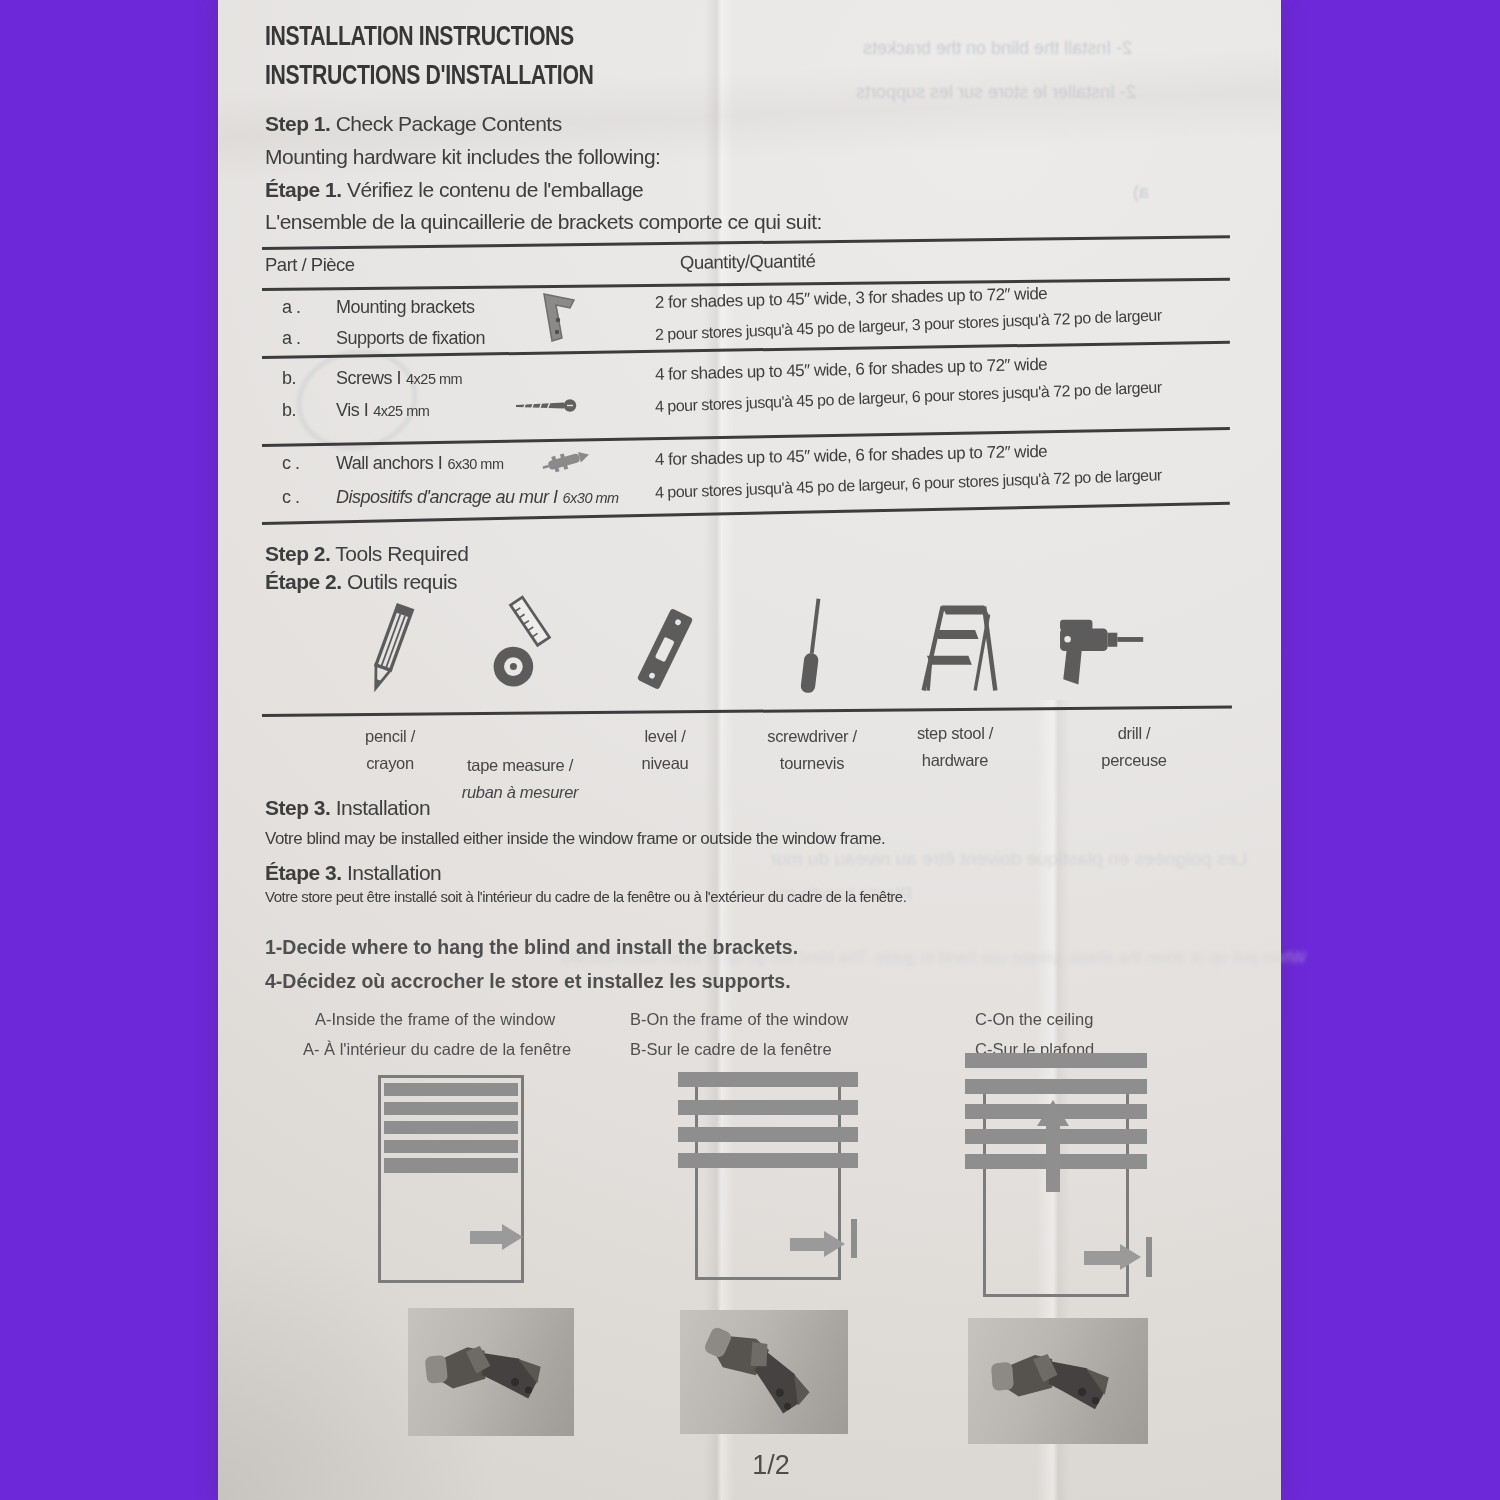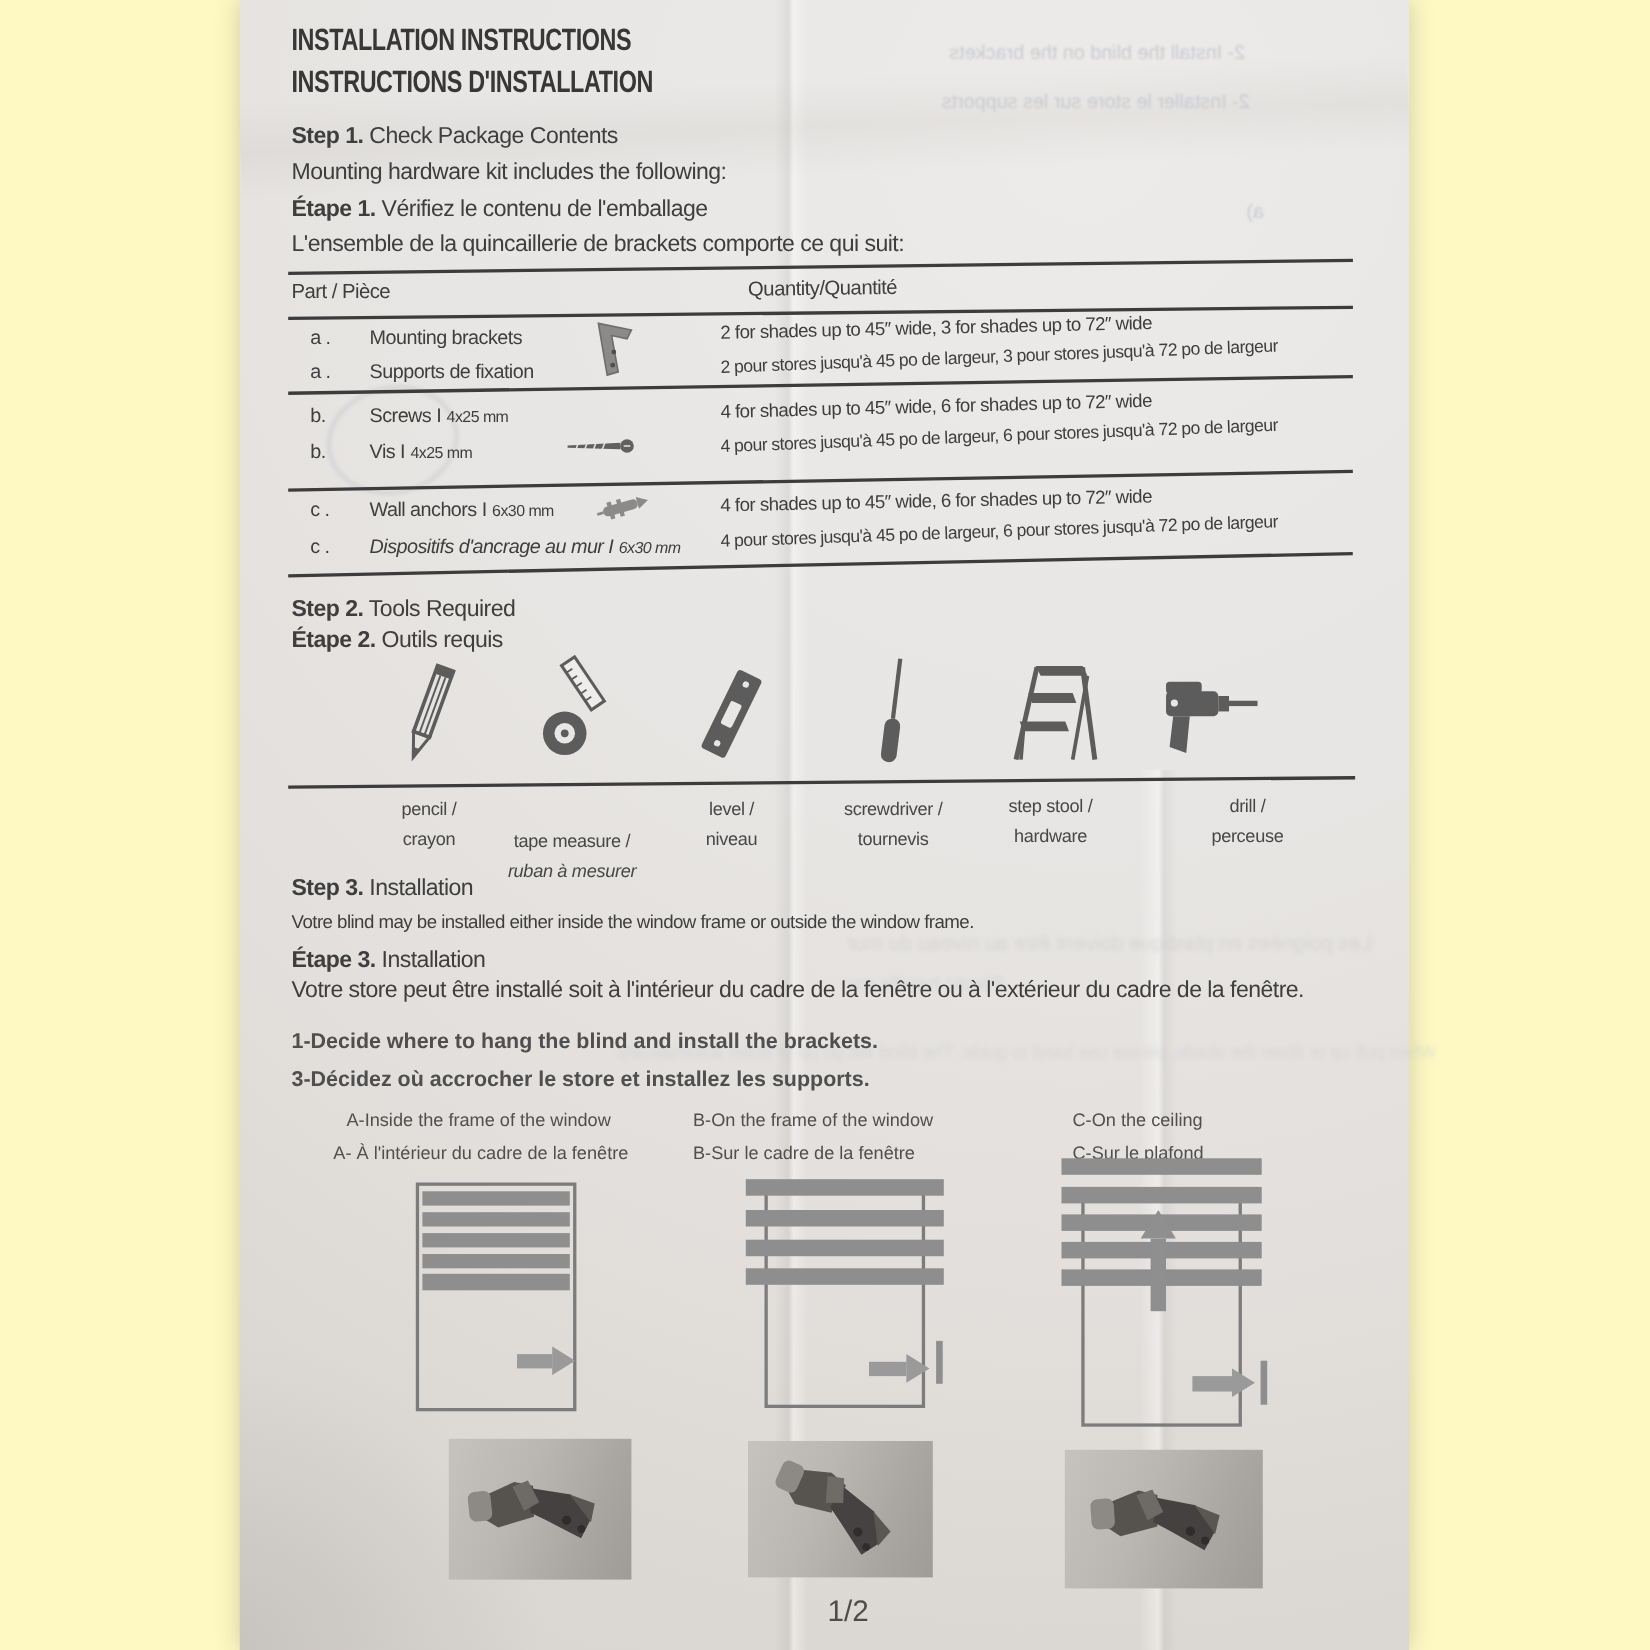--- a/index.html
+++ b/index.html
@@ -1,17 +1,17 @@
 <!DOCTYPE html>
 <html><head>
 <meta charset="utf-8">
 <style>
   html,body{margin:0;padding:0;background:#ffffff;}
   *{box-sizing:border-box;}
-  #canvas{position:relative;width:1500px;height:1500px;background:#fef9c3;overflow:hidden;
+  #canvas{position:relative;width:1500px;height:1500px;background:#6d28d9;overflow:hidden;
           font-family:"Liberation Sans",sans-serif;}
   .paper{position:absolute;left:218px;top:0;width:1063px;height:1500px;
          background:
            radial-gradient(140% 100% at 72% 8%, #edebe9 0%, #e8e6e4 40%, #e2dfdc 70%, #d9d5d0 100%);
          box-shadow:0 0 22px rgba(60,55,50,.25);}
   .crease{position:absolute;pointer-events:none;}
   .t{position:absolute;white-space:nowrap;color:#3e3e3e;}
   .cond{letter-spacing:-0.5px;}
   .b{font-weight:bold;}
   .ln{position:absolute;background:#3c3c3c;height:2.5px;transform-origin:left center;}
@@ -210,24 +210,24 @@
         <div>hardware</div>
       </div>
     <div class="tool-label" style="left:831px;top:720px;">
         <div>drill /</div>
         <div>perceuse</div>
       </div>
 
     <div class="t s17 cond" style="left:47px;top:796px;"><b class="b">Step 3.</b> <span>Installation</span></div>
     <div class="t s17 cond" style="left:47px;top:829px;font-size:17px;">Votre blind may be installed either inside the window frame or outside the window frame.</div>
     <div class="t s17 cond" style="left:47px;top:861px;"><b class="b">Étape 3.</b> <span>Installation</span></div>
-    <div class="t s17 cond" style="left:47px;top:888px;font-size:21px;">Votre store peut être installé soit à l'intérieur du cadre de la fenêtre ou à l'extérieur du cadre de la fenêtre.</div>
+    <div class="t s17 cond" style="left:47px;top:888px;font-size:15px;">Votre store peut être installé soit à l'intérieur du cadre de la fenêtre ou à l'extérieur du cadre de la fenêtre.</div>
 
     <div class="t ar b" style="left:47px;top:936px;font-size:19.5px;">1-Decide where to hang the blind and install the brackets.</div>
-    <div class="t ar b" style="left:47px;top:970px;font-size:19.5px;">3-Décidez où accrocher le store et installez les supports.</div>
+    <div class="t ar b" style="left:47px;top:970px;font-size:19.5px;">4-Décidez où accrocher le store et installez les supports.</div>
 
     <div class="t ar" style="left:97px;top:1010px;font-size:16.5px;">A-Inside the frame of the window</div>
     <div class="t ar" style="left:85px;top:1040px;font-size:16.5px;">A- À l'intérieur du cadre de la fenêtre</div>
     <div class="t ar" style="left:412px;top:1010px;font-size:16.5px;">B-On the frame of the window</div>
     <div class="t ar" style="left:412px;top:1040px;font-size:16.5px;text-align:right;">B-Sur le cadre de la fenêtre</div>
     <div class="t ar" style="left:757px;top:1010px;font-size:16.5px;">C-On the ceiling</div>
     <div class="t ar" style="left:757px;top:1040px;font-size:16.5px;">C-Sur le plafond</div>
 
     <div class="frame" style="left:160px;top:1075px;width:146px;height:208px;"></div>
     <div class="slat" style="left:166px;top:1083px;width:134px;height:13px;"></div>

